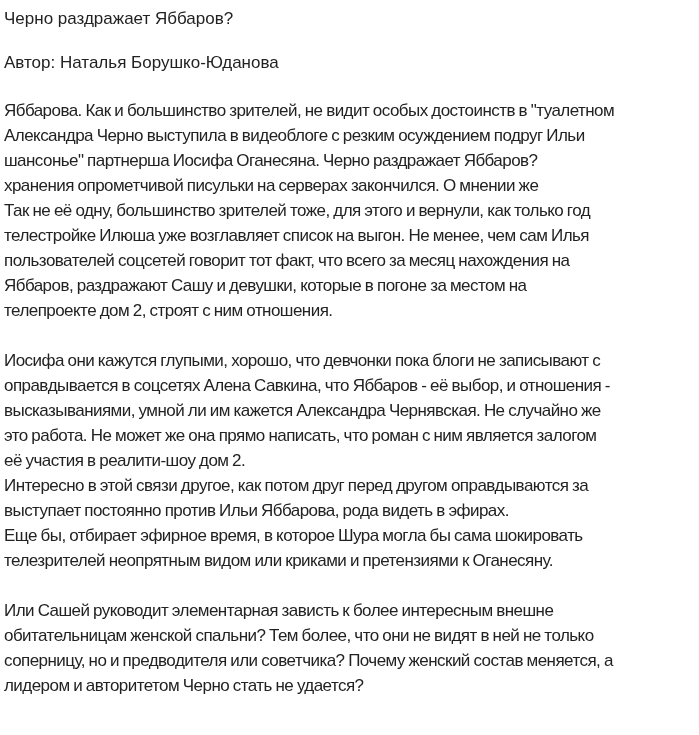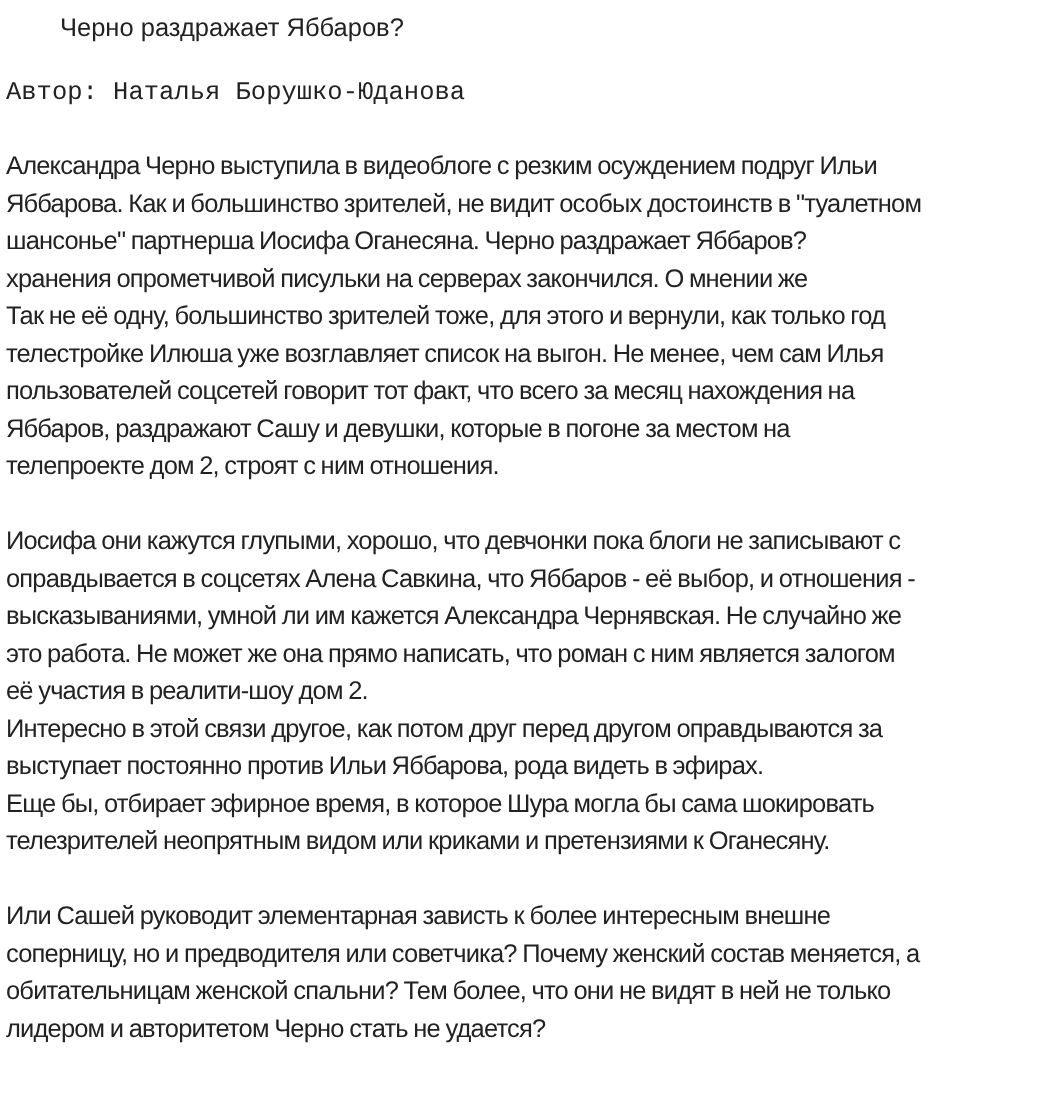--- a/index.html
+++ b/index.html
@@ -21,27 +21,26 @@
       width: 692px;
     }
     .title-line {
       position: absolute;
       left: 0;
       top: 8px;
       font-family: "Liberation Sans", sans-serif;
       font-size: 17px;
       line-height: 22px;
       white-space: nowrap;
-      margin-left: 36px;
     }
     .author-line {
       position: absolute;
       left: 0;
       top: 52px;
-      font-family: Liberation Mono, monospace;
+      font-family: Liberation Sans, sans-serif;
       font-size: 17px;
       line-height: 22px;
       white-space: nowrap;
     }
     .body-text {
       position: absolute;
       left: 0;
       top: 98px;
       width: 692px;
       font-family: "Liberation Sans", sans-serif;
@@ -60,38 +59,38 @@
       height: 25px;
     }
   </style>
 </head>
 <body>
 
 <div class="article">
   <div class="title-line">Черно раздражает Яббаров?</div>
   <div class="author-line">Автор: Наталья Борушко-Юданова</div>
   <div class="body-text">
+    <span class="line">Яббарова. Как и большинство зрителей, не видит особых достоинств в "туалетном</span>
     <span class="line">Александра Черно выступила в видеоблоге с резким осуждением подруг Ильи</span>
-    <span class="line">Яббарова. Как и большинство зрителей, не видит особых достоинств в "туалетном</span>
     <span class="line">шансонье" партнерша Иосифа Оганесяна. Черно раздражает Яббаров?</span>
     <span class="line">хранения опрометчивой писульки на серверах закончился. О мнении же</span>
     <span class="line">Так не её одну, большинство зрителей тоже, для этого и вернули, как только год</span>
     <span class="line">телестройке Илюша уже возглавляет список на выгон. Не менее, чем сам Илья</span>
     <span class="line">пользователей соцсетей говорит тот факт, что всего за месяц нахождения на</span>
     <span class="line">Яббаров, раздражают Сашу и девушки, которые в погоне за местом на</span>
     <span class="line">телепроекте дом 2, строят с ним отношения.</span>
     <span class="gap"></span>
     <span class="line">Иосифа они кажутся глупыми, хорошо, что девчонки пока блоги не записывают с</span>
     <span class="line">оправдывается в соцсетях Алена Савкина, что Яббаров - её выбор, и отношения -</span>
     <span class="line">высказываниями, умной ли им кажется Александра Чернявская. Не случайно же</span>
     <span class="line">это работа. Не может же она прямо написать, что роман с ним является залогом</span>
     <span class="line">её участия в реалити-шоу дом 2.</span>
     <span class="line">Интересно в этой связи другое, как потом друг перед другом оправдываются за</span>
     <span class="line">выступает постоянно против Ильи Яббарова, рода видеть в эфирах.</span>
     <span class="line">Еще бы, отбирает эфирное время, в которое Шура могла бы сама шокировать</span>
     <span class="line">телезрителей неопрятным видом или криками и претензиями к Оганесяну.</span>
     <span class="gap"></span>
     <span class="line">Или Сашей руководит элементарная зависть к более интересным внешне</span>
+    <span class="line">обитательницам женской спальни? Тем более, что они не видят в ней не только</span>
     <span class="line">соперницу, но и предводителя или советчика? Почему женский состав меняется, а</span>
-    <span class="line">обитательницам женской спальни? Тем более, что они не видят в ней не только</span>
     <span class="line">лидером и авторитетом Черно стать не удается?</span>
   </div>
 </div>
 
 </body></html>

